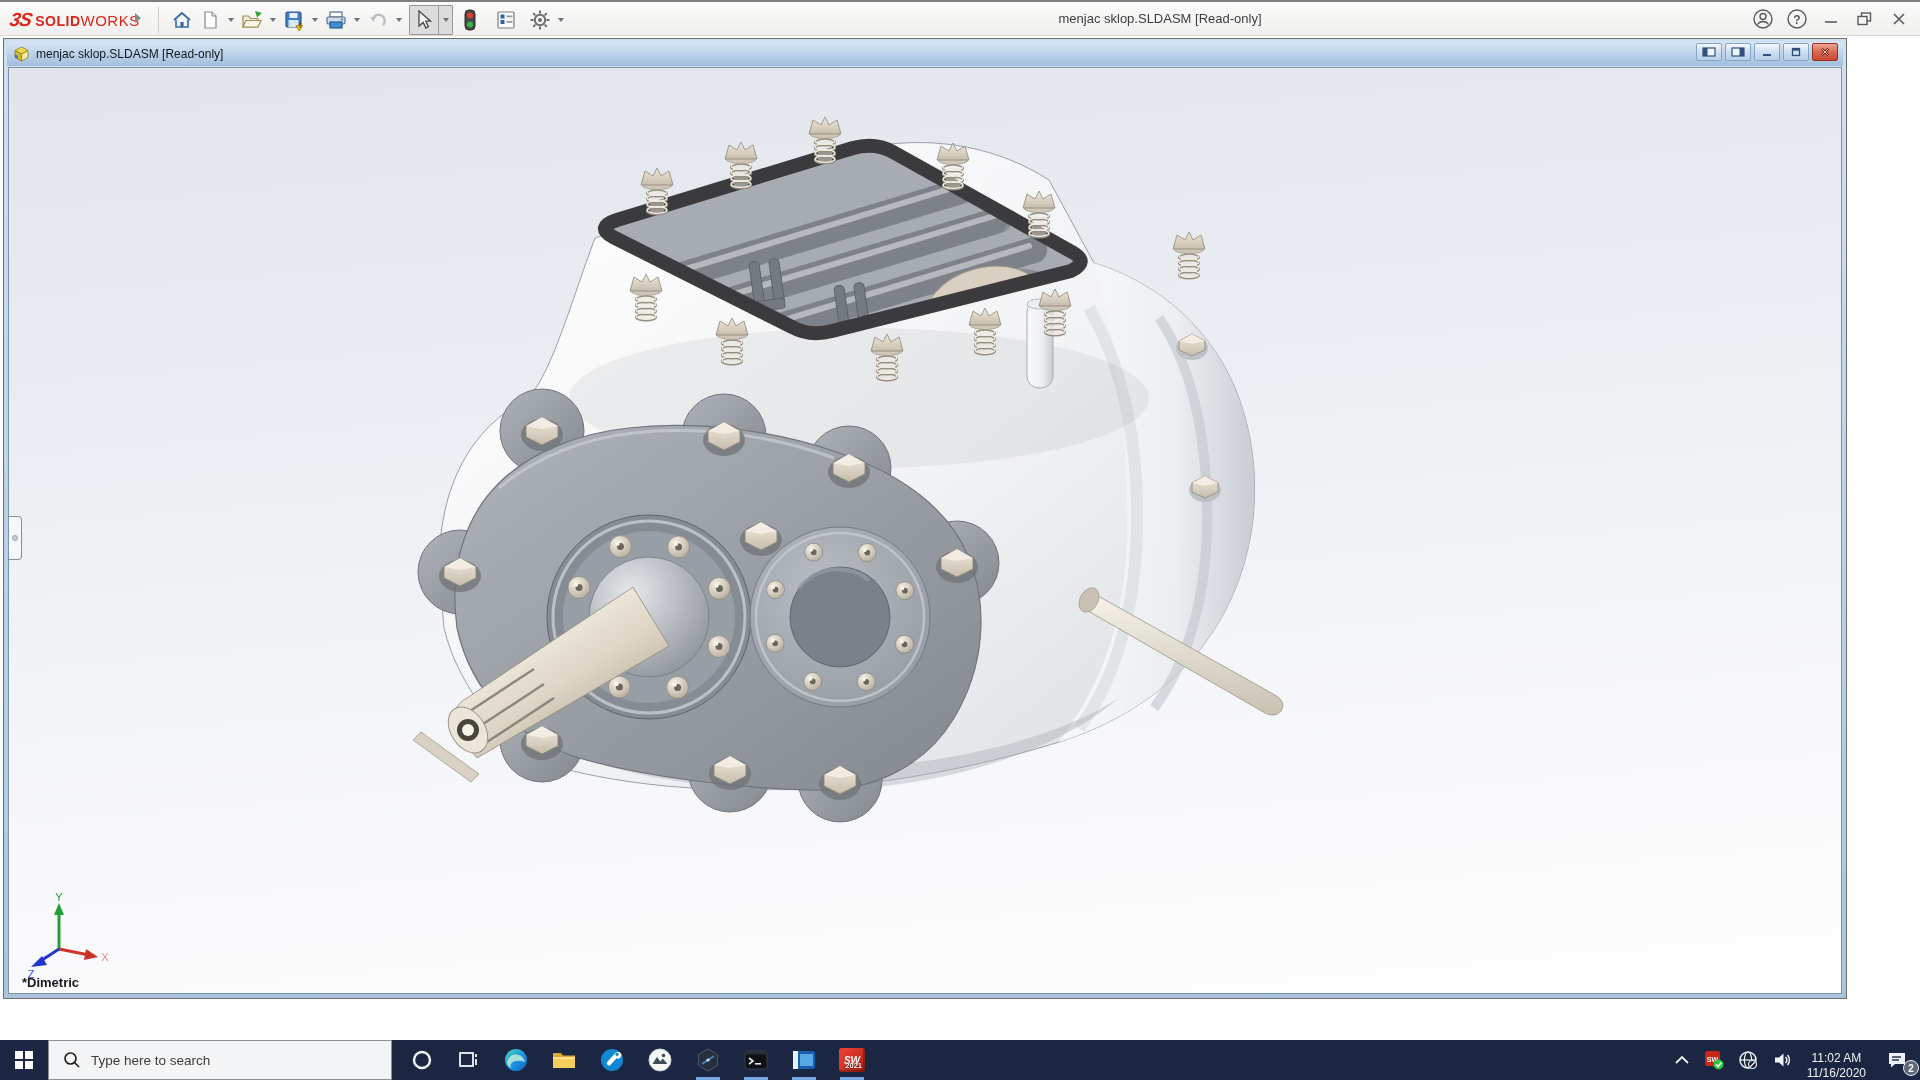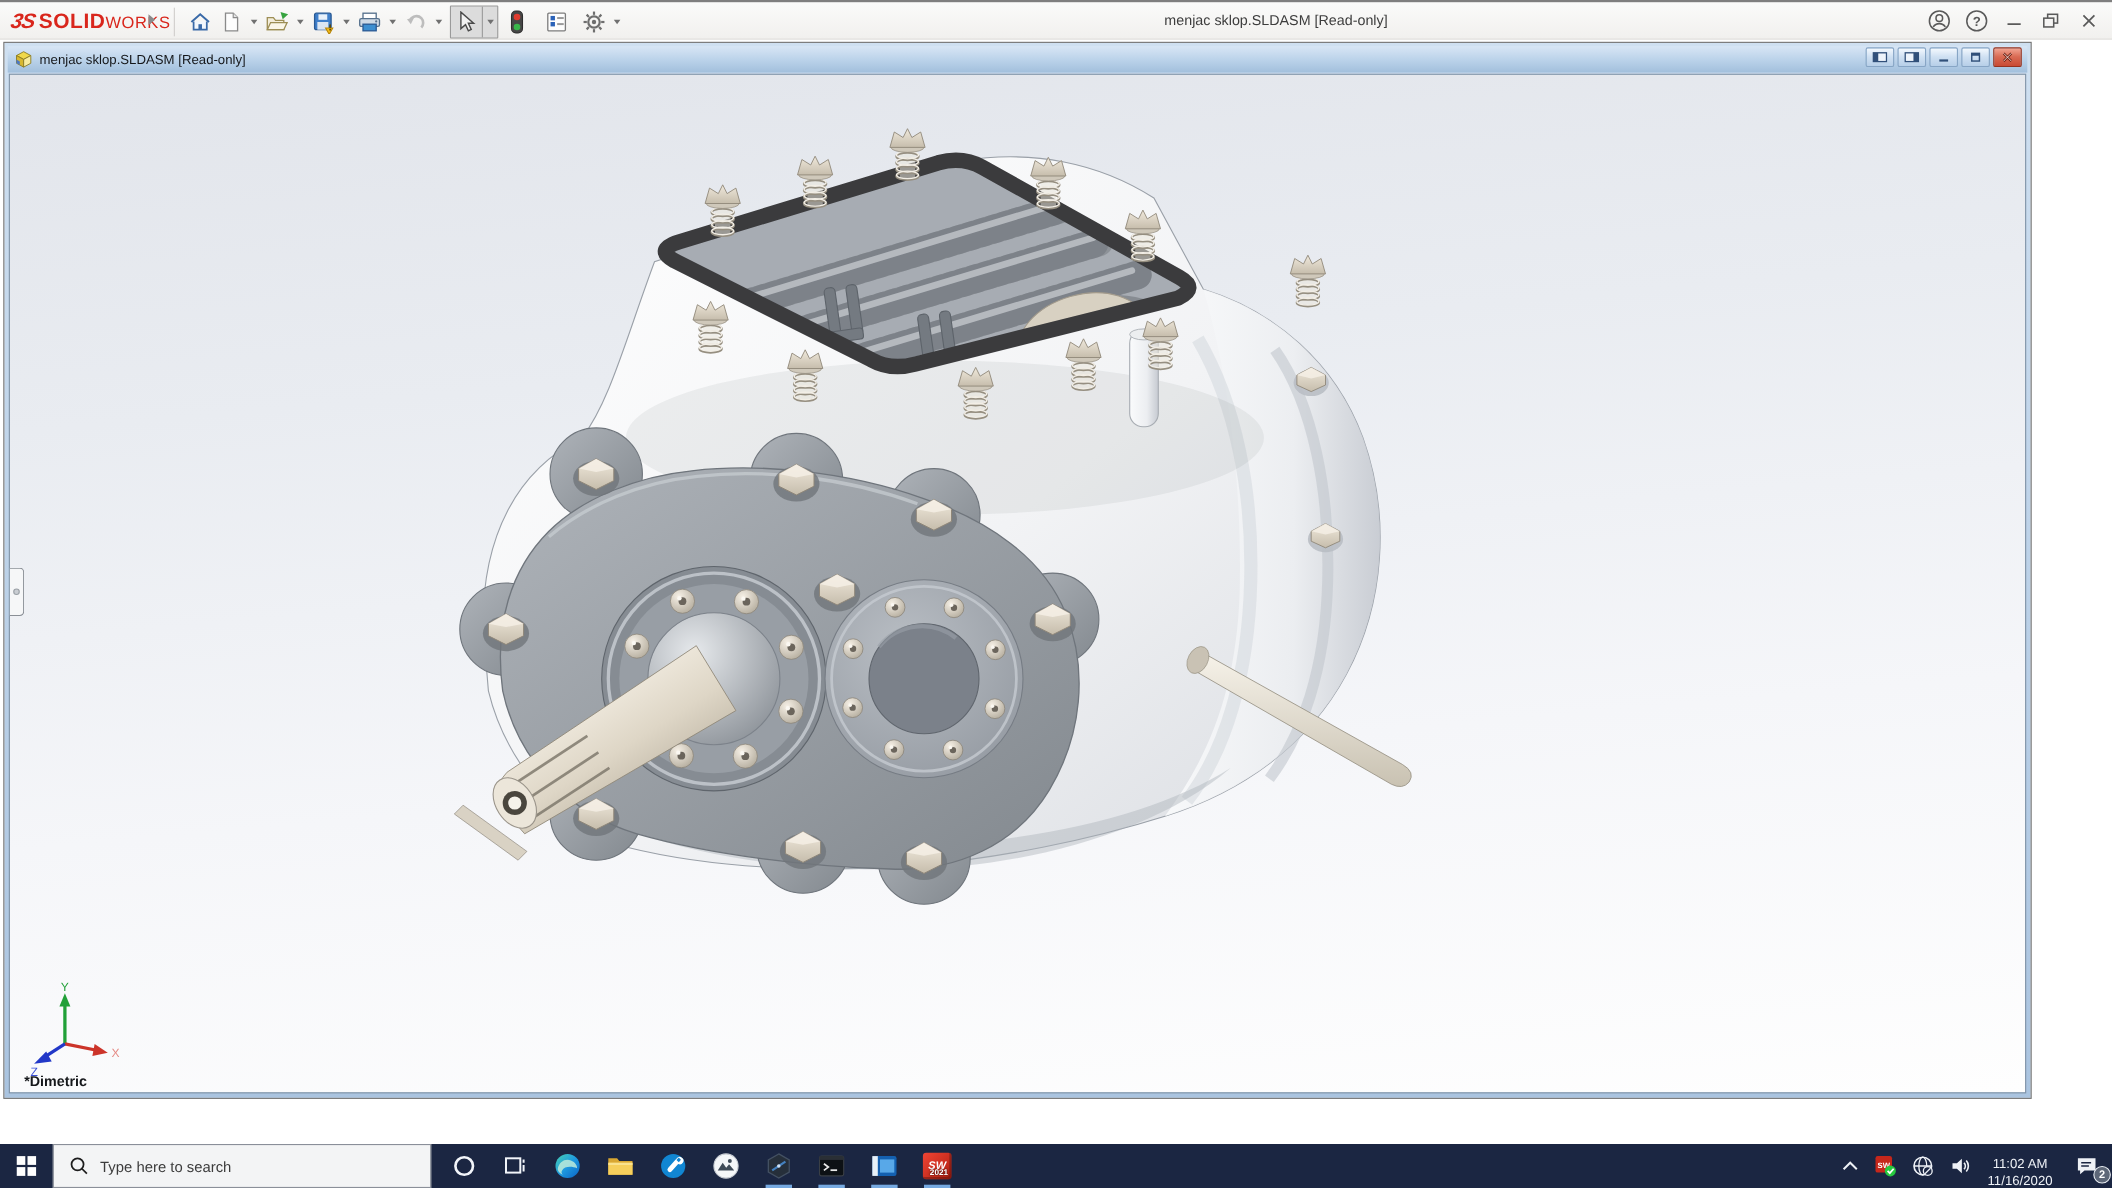--- a/index.html
+++ b/index.html
@@ -5,21 +5,21 @@
   * { margin:0; padding:0; box-sizing:border-box; }
   html,body { width:1920px; height:1080px; overflow:hidden; background:#fff;
     font-family:"Liberation Sans", sans-serif; }
 
   
   #appbar { position:absolute; left:0; top:0; width:1920px; height:36px;
     background:linear-gradient(#fbfbfa,#f1f0ee); border-top:2px solid #7f7f7f;
     border-bottom:1px solid #d9d7d4; }
   #brand { position:absolute; left:10px; top:7px; display:flex; align-items:baseline; }
   #brand .glyph { color:#d9261c; font-style:italic; font-weight:bold; font-size:19px; transform:skewX(-12deg); letter-spacing:-1px; margin-right:4px;}
-  #brand .b1 { color:#d9261c; font-weight:bold; font-size:19px; letter-spacing:.5px;}
+  #brand .b1 { color:#d9261c; font-weight:bold; font-size:14px; letter-spacing:.5px;}
   #brand .b2 { color:#d9261c; font-weight:300; font-size:15px; letter-spacing:.5px;}
   .flyout { position:absolute; left:134px; top:10px; }
   .tbsep { position:absolute; left:158px; top:5px; width:1px; height:26px; background:#d0cecb; }
   #tools { position:absolute; left:168px; top:2px; height:32px; display:flex; align-items:center; }
   .tbtn { width:28px; height:28px; display:flex; align-items:center; justify-content:center; border-radius:2px; }
   .dd { width:14px; height:28px; display:flex; align-items:center; justify-content:center; }
   .ddarrow { width:0; height:0; border-left:3.5px solid transparent; border-right:3.5px solid transparent; border-top:4px solid #707070; }
   .selbox { display:flex; align-items:center; border:1px solid #9a9a9a; background:#dcdcdc; height:30px; border-radius:1px; margin:0 3px; }
   #apptitle { position:absolute; left:1020px; top:9px; width:280px; text-align:center; font-size:13px; color:#3d3d3d; }
   #winctrl { position:absolute; right:6px; top:0; height:34px; display:flex; align-items:center; gap:4px; }

